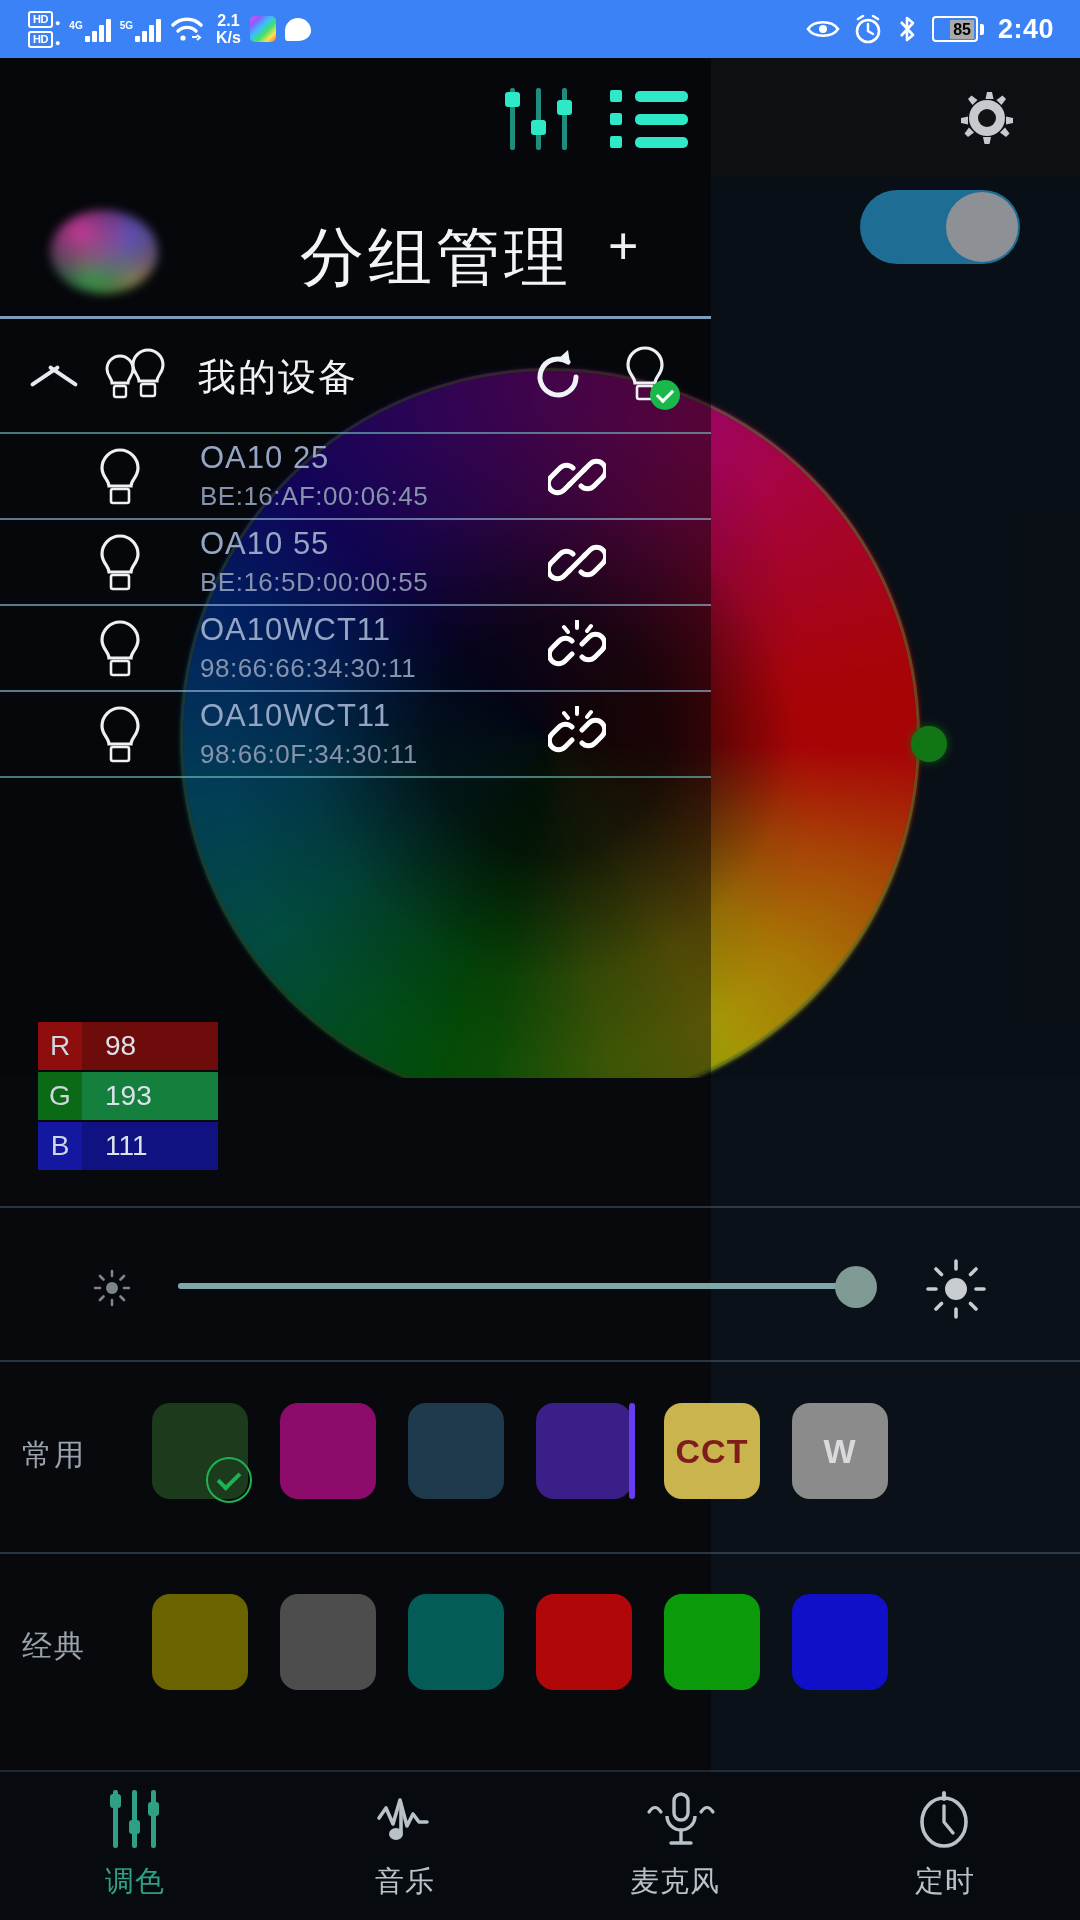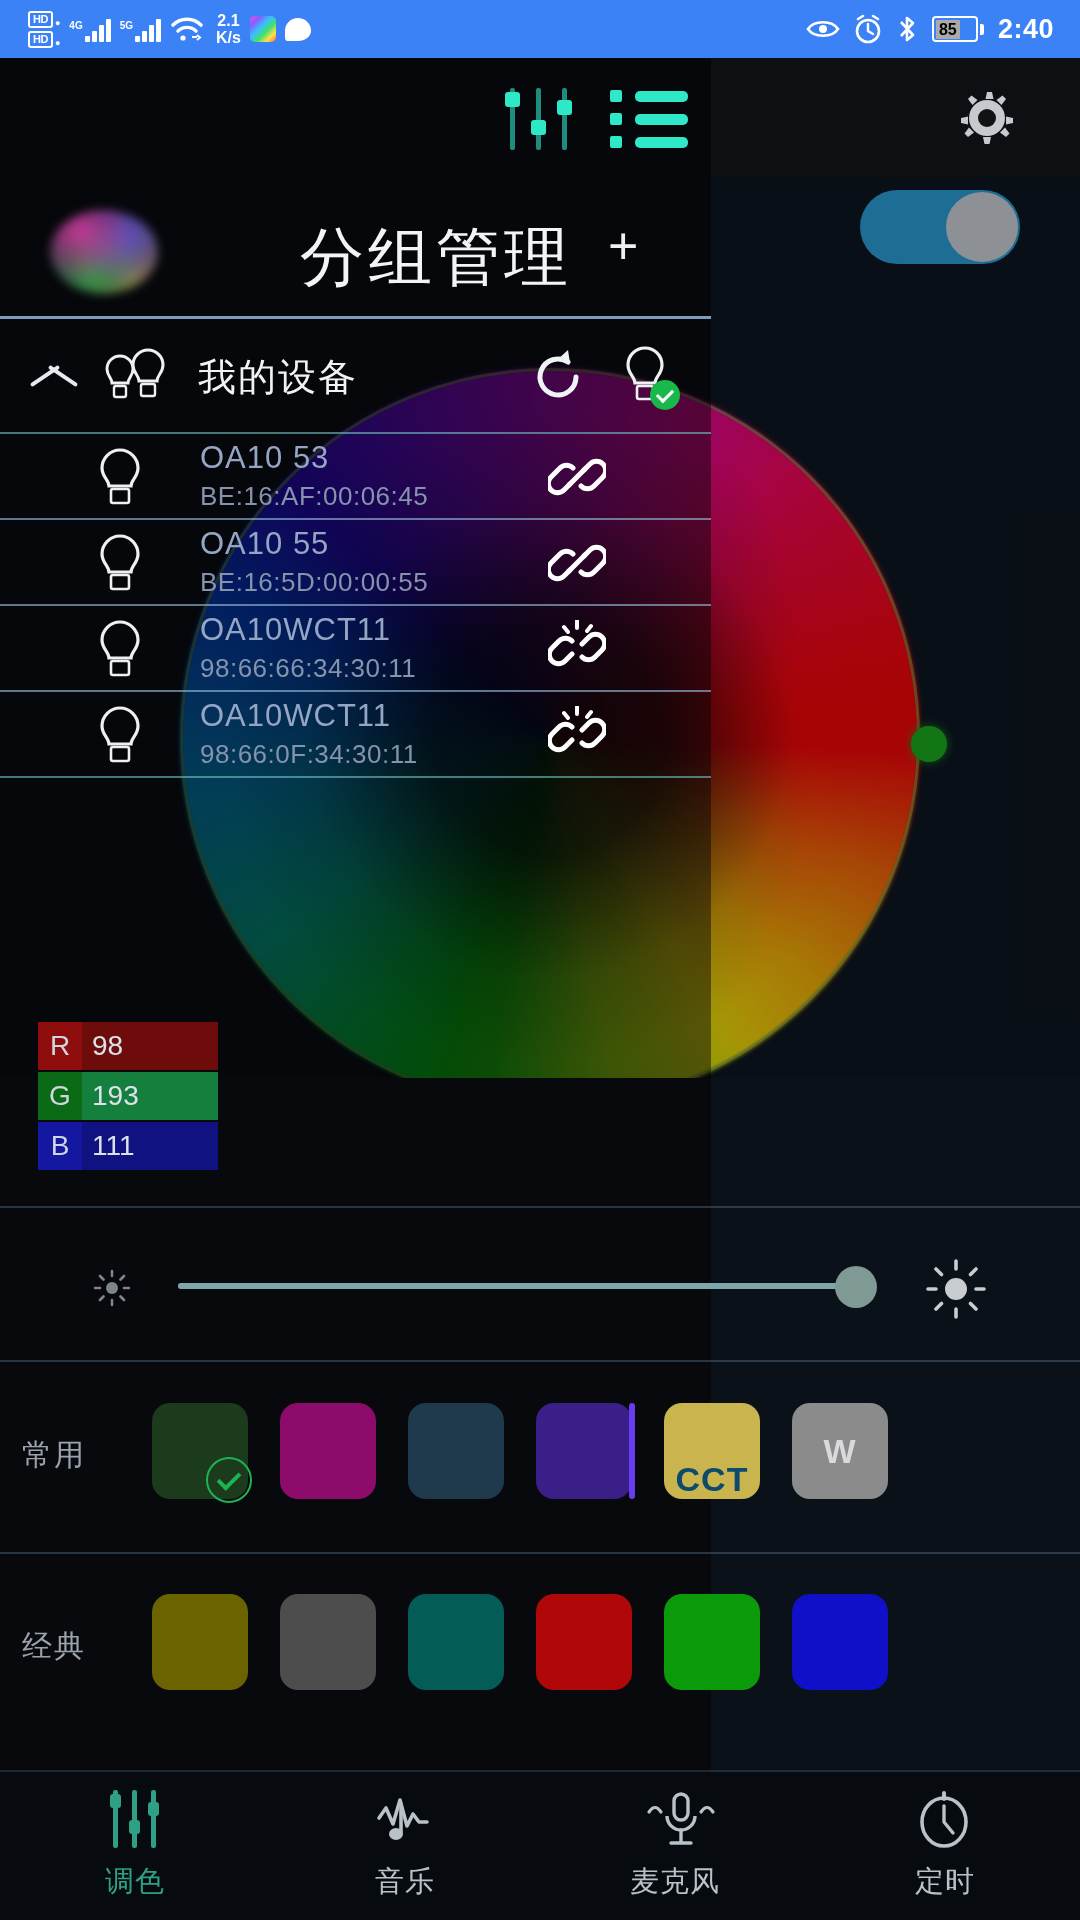--- a/index.html
+++ b/index.html
@@ -46,21 +46,21 @@
   }
   .chat-bubble{
     width:26px;height:23px;background:#fff;border-radius:50% 50% 50% 10%/55% 55% 45% 20%;
   }
   .sb-time{ font-size:27px; font-weight:bold; letter-spacing:0.5px; }
   .battery{
     display:flex;align-items:center;
   }
   .battery .body{
     border:2px solid #fff;border-radius:4px;min-width:46px;height:26px;
-    display:flex;align-items:center;justify-content:flex-start;padding:0 2px;
+    display:flex;align-items:center;justify-content:flex-end;padding:0 2px;
   }
   .battery .lvl{ background:#aaa;color:#000;font-size:16px;font-weight:bold;padding:0 3px;border-radius:1px;line-height:19px;}
   .battery .cap{ width:4px;height:11px;background:#fff;margin-left:2px;border-radius:0 2px 2px 0;}
 
   
   .panel-left{ position:absolute; left:0; top:58px; width:711px; height:1862px; background:#08090d; }
   .panel-right{ position:absolute; left:711px; top:58px; width:369px; height:1862px; background:#0b1118; }
   .panel-right-top{ position:absolute; left:711px; top:58px; width:369px; height:120px; background:#111214; }
 
   
@@ -167,21 +167,21 @@
   .dev-bulb{ position:absolute; left:90px; top:12px; width:60px; height:62px; }
   .dev-name{ position:absolute; left:200px; top:6px; font-size:31px; color:#94a6c4; letter-spacing:1px;}
   .dev-mac{ position:absolute; left:200px; top:47px; font-size:26px; color:#8593ad; letter-spacing:0.5px;}
   .dev-link{ position:absolute; left:548px; top:14px; width:58px; height:58px; cursor:pointer;}
 
   
   .rgbbox{ position:absolute; left:38px; top:1022px; width:180px; z-index:22;}
   .rgb-line{ display:flex; height:48px; margin-bottom:2px;}
   .rgb-key{ width:44px; display:flex;align-items:center;justify-content:center;
      font-size:28px; color:#cfd6de; }
-  .rgb-val{ flex:1; display:flex;align-items:center; padding-left:10px;
+  .rgb-val{ flex:1; display:flex;align-items:center; padding-left:23px;
      font-size:28px; color:#dbe2ea; }
   .rgb-r .rgb-key{background:#8e0e0e}  .rgb-r .rgb-val{background:#6e0b0b}
   .rgb-g .rgb-key{background:#0a6a16}  .rgb-g .rgb-val{background:#15803d}
   .rgb-b .rgb-key{background:#1417a0}  .rgb-b .rgb-val{background:#0f1280}
 
   
   .sec-rule{ position:absolute; left:0; width:1080px; height:2px; background:rgba(120,160,190,0.30); z-index:21;}
 
   
   .bright{ position:absolute; left:0; top:1210px; width:1080px; height:160px; z-index:22;}
@@ -381,21 +381,21 @@
   </div>
 
   <div class="devlist">
     <div class="dev-sep teal"></div>
 
     <div class="dev-row">
       <svg class="dev-bulb" viewBox="0 0 60 62">
         <path d="M30 4 a18 18 0 0 1 18 18 c0 9 -7 12 -7 18 l-22 0 c0 -6 -7 -9 -7 -18 a18 18 0 0 1 18 -18 z" stroke="#eef1f4" stroke-width="3.2" fill="none"></path>
         <rect x="21" y="43" width="18" height="14" rx="2" stroke="#eef1f4" stroke-width="2.6" fill="none"></rect>
       </svg>
-      <div class="dev-name">OA10   53</div>
+      <div class="dev-name">OA10   25</div>
       <div class="dev-mac">BE:16:AF:00:06:45</div>
       <svg class="dev-link" viewBox="0 0 58 58">
         <path d="M22 36 l-6 6 a9 9 0 0 1 -13 -13 l9 -9 a9 9 0 0 1 13 0" stroke="#fff" stroke-width="5" fill="none" stroke-linecap="round"></path>
         <path d="M36 22 l6 -6 a9 9 0 0 1 13 13 l-9 9 a9 9 0 0 1 -13 0" stroke="#fff" stroke-width="5" fill="none" stroke-linecap="round"></path>
         <path d="M21 37 l16 -16" stroke="#fff" stroke-width="5" stroke-linecap="round"></path>
       </svg>
     </div>
     <div class="dev-sep"></div>
 
     <div class="dev-row">
@@ -483,21 +483,21 @@
     <div class="sw-label">常用</div>
     <div class="sw-items">
       <div class="swatch" style="background: rgb(28, 58, 28);">
         <span class="sw-check"></span>
       </div>
       <div class="swatch" style="background: rgb(141, 11, 106);"></div>
       <div class="swatch" style="background: rgb(30, 58, 76);"></div>
       <div class="swatch" style="background: rgb(58, 31, 136);">
         <span style="position:absolute;right:-3px;top:0;bottom:0;width:6px;background:#6a3cf0;border-radius:3px;"></span>
       </div>
-      <div class="swatch" style="background: rgb(201, 180, 78); color: #0c4a6e; align-items: flex-end;">
+      <div class="swatch" style="background: rgb(201, 180, 78); color: #7f1d1d;">
         <span>CCT</span>
       </div>
       <div class="swatch" style="background: rgb(139, 139, 139); color: rgb(216, 218, 222);">
         <span>W</span>
       </div>
     </div>
   </div>
 
   <div class="sec-rule" style="top:1552px;"></div>
   <div class="sw-row" style="top:1556px;">

